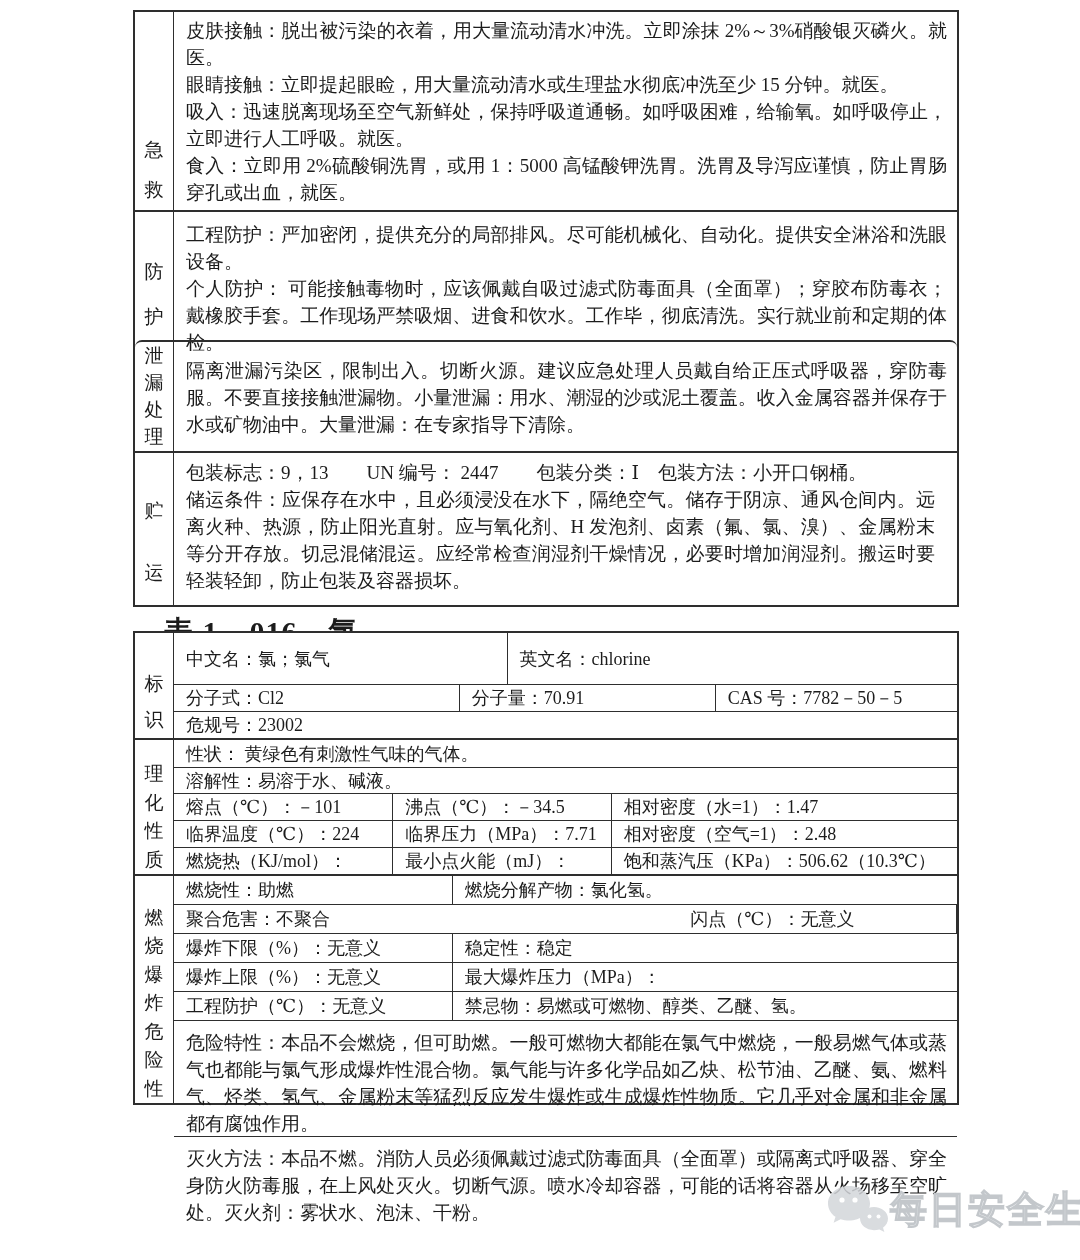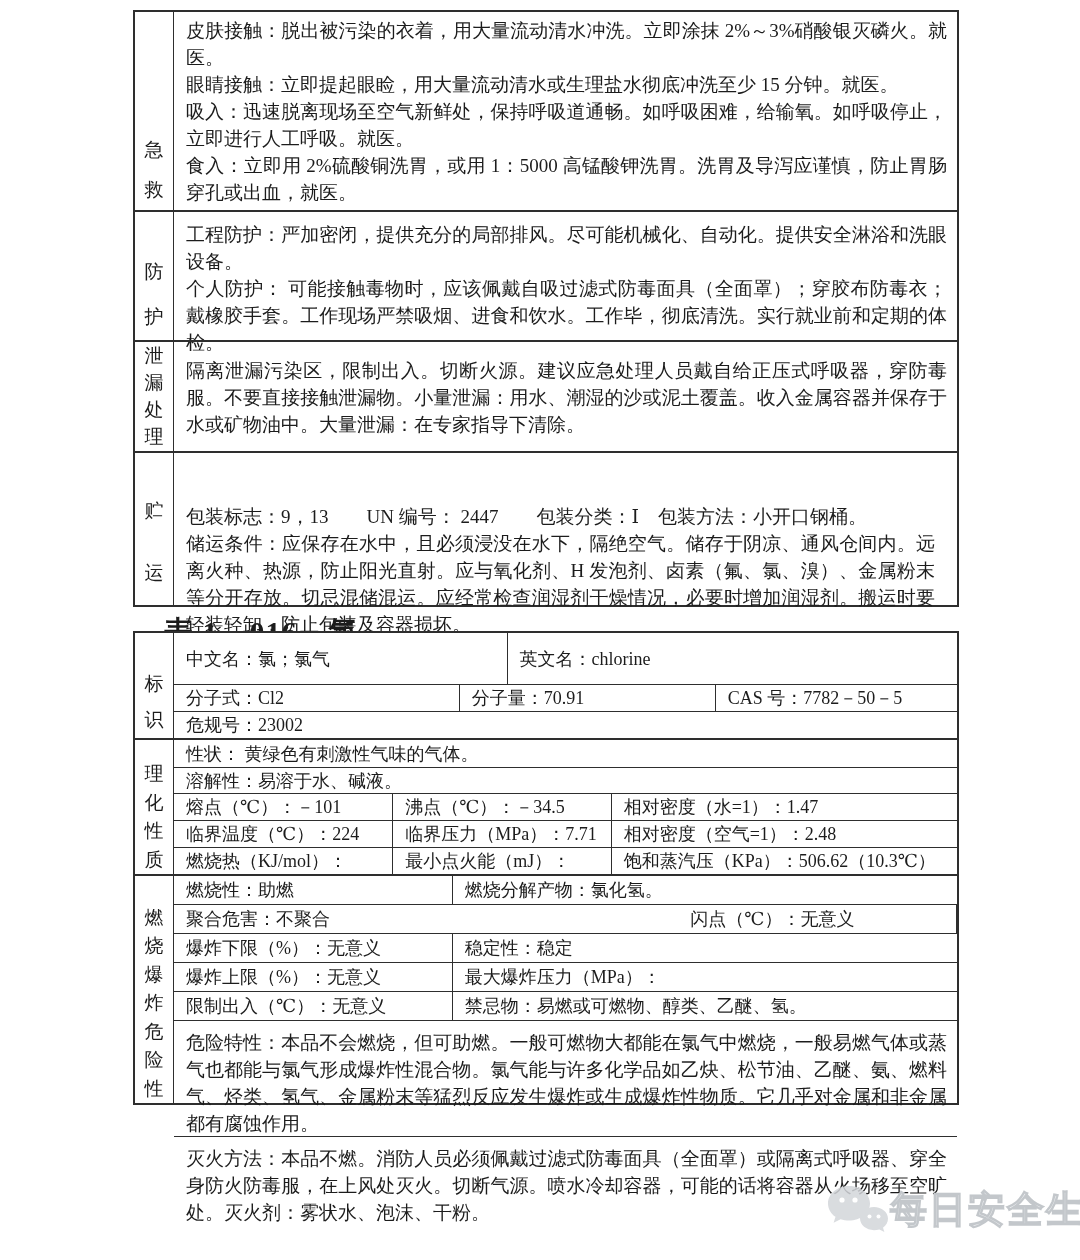--- a/index.html
+++ b/index.html
@@ -26,21 +26,21 @@
   .lh19{line-height:1.9;}
   .lh21{line-height:2.1;}
   .lh24{line-height:2.4;}
   .lh33{line-height:3.3;}
   .secbody{flex:1;display:flex;flex-direction:column;min-width:0;}
   .paras{font-size:19px;line-height:27px;text-align:justify;}
   .paras p{margin:0;}
   .pw-jj{padding:5px 10px 0 12px;}
   .pw-fh{padding:9px 10px 0 12px;}
   .pw-xl{padding:15px 10px 0 12px;}
-  .pw-zy{padding:6px 22px 0 12px;margin-top:44px;}
+  .pw-zy{padding:6px 22px 0 12px;}
   .row{display:flex;border-top:1.5px solid #2e2e2e;flex:none;align-items:stretch;min-height:0;}
   .row.first{border-top:none;}
   .row.rfx{flex:1;}
   .cell{
     box-sizing:border-box;padding:0 0 0 12px;font-size:18px;white-space:nowrap;
     display:flex;align-items:center;overflow:hidden;
   }
   .cell.bdr{border-right:1.5px solid #2e2e2e;}
   .pcell{
     box-sizing:border-box;padding:8px 10px 0 12px;font-size:19px;line-height:27px;
@@ -54,21 +54,21 @@
   .w279{width:27.9%;}
   .w356{width:35.6%;}
   .r51{height:51px;}
   .r26{height:26px;}
   .r25{height:25px;}
   .r27{height:27px;text-align:right;}
   .r28{height:28px;}
   .r115{height:115px;}
   .s198{height:198px;}
   .s128{height:128px;}
-  .s109{height:109px;}
+  .s109{height:109px;border-radius:7px;}
   .title{
     position:absolute;left:163px;top:612px;margin:0;
     font-size:30px;font-weight:bold;letter-spacing:1px;
   }
   .watermark{
     position:absolute;left:826px;top:1183px;display:flex;align-items:center;gap:2px;
     z-index:5;pointer-events:none;
   }
   .wm-text{
     font-family:"Liberation Sans","DejaVu Sans",sans-serif;
@@ -202,21 +202,21 @@
         </div>
         <div class="row r28">
           <div class="cell bdr w356">爆炸下限（%）：无意义</div>
           <div class="cell fx">稳定性：稳定</div>
         </div>
         <div class="row r28">
           <div class="cell bdr w356">爆炸上限（%）：无意义</div>
           <div class="cell fx">最大爆炸压力（MPa）：</div>
         </div>
         <div class="row r28">
-          <div class="cell bdr w356">限制出入（℃）：无意义</div>
+          <div class="cell bdr w356">工程防护（℃）：无意义</div>
           <div class="cell fx">禁忌物：易燃或可燃物、醇类、乙醚、氢。</div>
         </div>
         <div class="row r115">
           <div class="pcell fx">危险特性：本品不会燃烧，但可助燃。一般可燃物大都能在氯气中燃烧，一般易燃气体或蒸气也都能与氯气形成爆炸性混合物。氯气能与许多化学品如乙炔、松节油、乙醚、氨、燃料气、烃类、氢气、金属粉末等猛烈反应发生爆炸或生成爆炸性物质。它几乎对金属和非金属都有腐蚀作用。</div>
         </div>
         <div class="row rfx">
           <div class="pcell fx">灭火方法：本品不燃。消防人员必须佩戴过滤式防毒面具（全面罩）或隔离式呼吸器、穿全身防火防毒服，在上风处灭火。切断气源。喷水冷却容器，可能的话将容器从火场移至空旷处。灭火剂：雾状水、泡沫、干粉。</div>
         </div>
       </div>
     </section>

